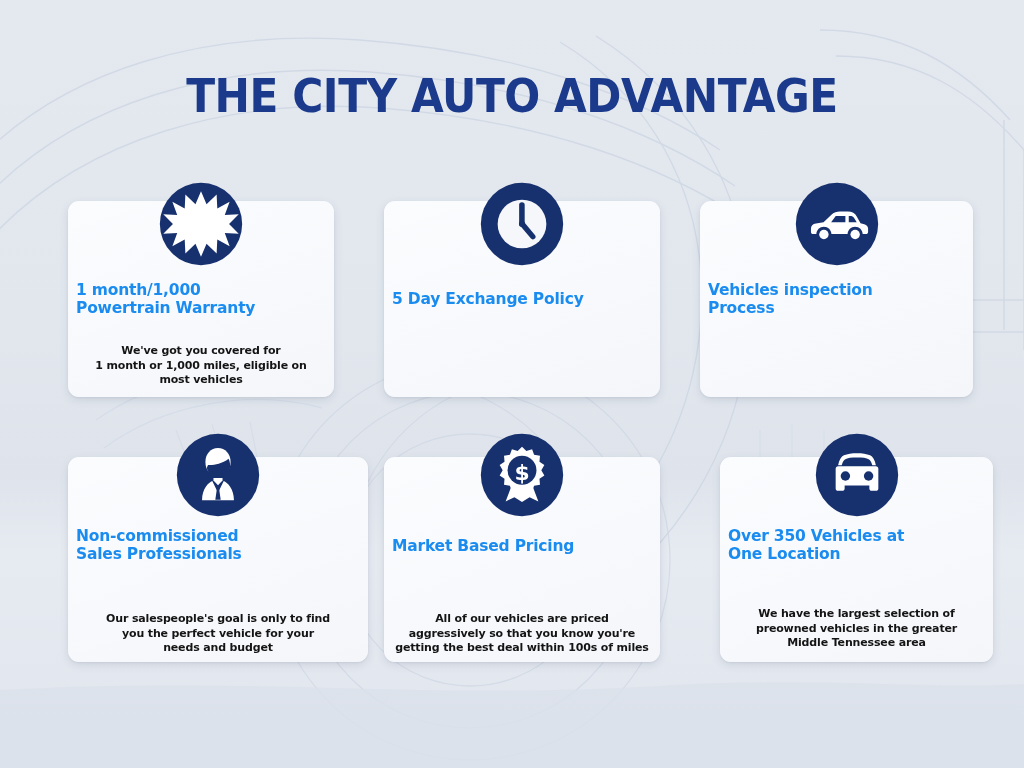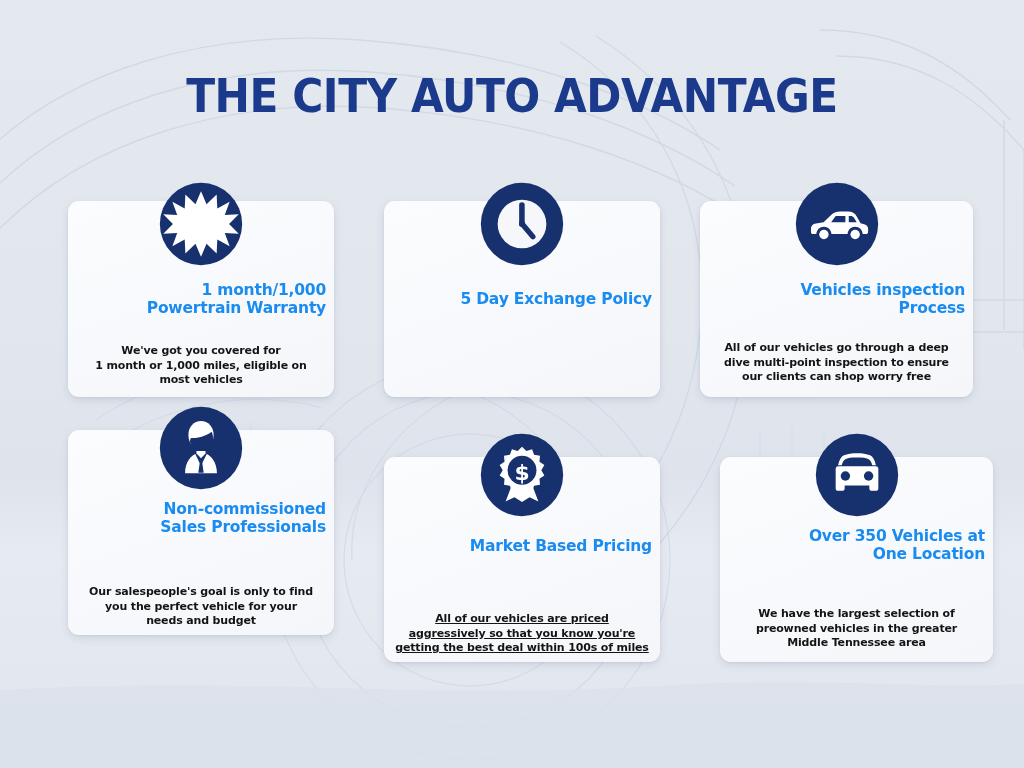--- a/index.html
+++ b/index.html
@@ -37,21 +37,21 @@
     box-shadow:0 3px 9px rgba(60,75,105,.13), 0 1px 2px rgba(60,75,105,.08);
   }
   .icon-wrap {
     position:absolute; left:50%; transform:translateX(-50%);
     width:84px; height:84px;
   }
   .icon-wrap svg { display:block; width:84px; height:84px; }
 
   .head {
     position:absolute; left:8px; right:8px;
-    text-align:right;
+    text-align:left;
     font-family:"DejaVu Sans", sans-serif;
     font-weight:700;
     font-size:15.5px;
     line-height:1.17;
     letter-spacing:-0.2px;
     color:#1a8cf0;
     white-space:pre-line;
   }
   .body {
     position:absolute; left:10px; right:10px;
@@ -141,26 +141,23 @@
     <span class="icon-wrap" style="top:-19px;">
       <svg viewBox="0 0 100 100">
         <circle cx="50" cy="50" r="49" fill="#17306e"></circle>
         <path fill="#ffffff" d="M19 55.5 C19 52 21 50 25 49.4 L34 48 L44 38.4 C46.5 36 49.5 35 53.5 35 L63 35 C68 35 71.5 37 73.5 41 L78 49 L82.5 50.2 C85.5 51 87 52.8 87 55.5 L87 59.5 C87 61 86 62 84.5 62 L80.6 62 C80.3 56.8 76.6 53.2 71.6 53.2 C66.6 53.2 62.9 56.8 62.6 62 L43.4 62 C43.1 56.8 39.4 53.2 34.4 53.2 C29.4 53.2 25.7 56.8 25.4 62 L21.5 62 C20 62 19 61 19 59.5 Z M48.5 40.4 L43 47.8 L60 47.8 L60 40.4 Z M64 40.4 L64 47.8 L73.5 47.8 L70.2 42.6 C69.2 41.1 67.9 40.4 66 40.4 Z"></path>
         <circle cx="34.4" cy="62.5" r="5.6" fill="#ffffff"></circle>
         <circle cx="71.6" cy="62.5" r="5.6" fill="#ffffff"></circle>
       </svg>
     </span>
     <div class="head" style="top:80px;">Vehicles inspection
 Process</div>
-    <div class="body" style="top:140px;">All of our vehicles go through a deep
-dive multi-point inspection to ensure
-our clients can shop worry free</div>
-  </div>
-
-  <div class="card" style="left:68px; top:430px; width:266px; height:205px;">
+  </div>
+
+  <div class="card" style="left:68px; top:457px; width:300px; height:205px;">
     <span class="icon-wrap" style="top:-24px;">
       <svg viewBox="0 0 100 100">
         <circle cx="50" cy="50" r="49" fill="#17306e"></circle>
         <path fill="#ffffff" d="M50 18 C58.6 18 65 25 65 34.6 C65 44.2 58.6 52 50 52 C41.4 52 35 44.2 35 34.6 C35 25 41.4 18 50 18 Z"></path>
         <path fill="#17306e" d="M38.2 38 C43.5 38.6 54 37.2 62.6 30.6 C64.2 33.6 64.8 38.2 64.2 41.8 C62.6 48.8 57 53 50 53 C43.4 53 38.6 49 37 43 C36.6 41.4 37.2 39.2 38.2 38 Z"></path>
         <path fill="#ffffff" d="M31 80 C31 66 39 58.8 43.2 57.2 L50 71 L56.8 57.2 C61 58.8 69 66 69 80 Z"></path>
         <path fill="#17306e" d="M47.6 59.8 L52.4 59.8 L51 64.2 L53.2 79.6 L46.8 79.6 L49 64.2 Z"></path>
         <path fill="#ffffff" d="M44.6 56.6 L50 62.2 L55.4 56.6 L55.4 53.6 L44.6 53.6 Z"></path>
       </svg>
     </span>
@@ -175,21 +172,21 @@
     <span class="icon-wrap" style="top:-24px;">
       <svg viewBox="0 0 100 100">
         <circle cx="50" cy="50" r="49" fill="#17306e"></circle>
         <path fill="#ffffff" d="M37.5 63 L30.5 81.5 L41 76.5 L50 82 L59 76.5 L69.5 81.5 L62.5 63 Z"></path>
         <path fill="#ffffff" d="M50 16.5 L55.2 21.4 L62 19.2 L64.4 25.9 L71.4 27.1 L70.8 34.2 L76.6 38.2 L73 44.4 L76.6 50.6 L70.8 54.6 L71.4 61.7 L64.4 62.9 L62 69.6 L55.2 67.4 L50 72.3 L44.8 67.4 L38 69.6 L35.6 62.9 L28.6 61.7 L29.2 54.6 L23.4 50.6 L27 44.4 L23.4 38.2 L29.2 34.2 L28.6 27.1 L35.6 25.9 L38 19.2 L44.8 21.4 Z"></path>
         <circle cx="50" cy="44.4" r="17.2" fill="#17306e"></circle>
         <text x="50" y="55.4" text-anchor="middle" font-family="'DejaVu Sans', sans-serif" font-size="26" font-weight="700" fill="#ffffff">$</text>
       </svg>
     </span>
     <div class="head" style="top:80px;">Market Based Pricing</div>
-    <div class="body" style="top:155px;text-decoration:underline;">All of our vehicles are priced
+    <div class="body" style="top:155px;">All of our vehicles are priced
 aggressively so that you know you're
 getting the best deal within 100s of miles</div>
   </div>
 
   <div class="card" style="left:700px; top:457px; width:273px; height:205px;margin-left:20px;">
     <span class="icon-wrap" style="top:-24px;">
       <svg viewBox="0 0 100 100">
         <circle cx="50" cy="50" r="49" fill="#17306e"></circle>
         <path fill="#ffffff" d="M27.5 38.5 C28.8 32 31.2 28.2 34.4 26.6 C38.4 24.6 44 24 50 24 C56 24 61.6 24.6 65.6 26.6 C68.8 28.2 71.2 32 72.5 38.5 Z M35.6 31.4 C33.8 32.6 32.6 35 31.8 38.5 L68.2 38.5 C67.4 35 66.2 32.6 64.4 31.4 C61.4 29.6 56.2 29.2 50 29.2 C43.8 29.2 38.6 29.6 35.6 31.4 Z"></path>
         <path fill="#ffffff" d="M24.6 42.5 C24.6 40.8 25.8 39.6 27.5 39.6 L72.5 39.6 C74.2 39.6 75.4 40.8 75.4 42.5 L75.4 66 C75.4 67.6 74.2 68.8 72.6 68.8 L67.5 68.8 C65.9 68.8 64.7 67.6 64.7 66 L64.7 62.6 L35.3 62.6 L35.3 66 C35.3 67.6 34.1 68.8 32.5 68.8 L27.4 68.8 C25.8 68.8 24.6 67.6 24.6 66 Z"></path>

